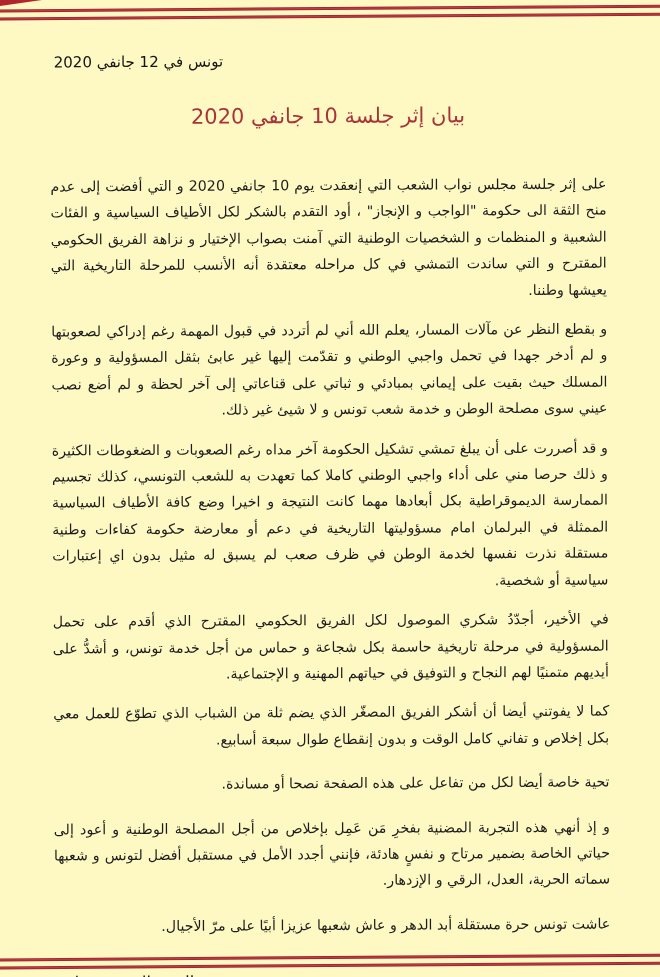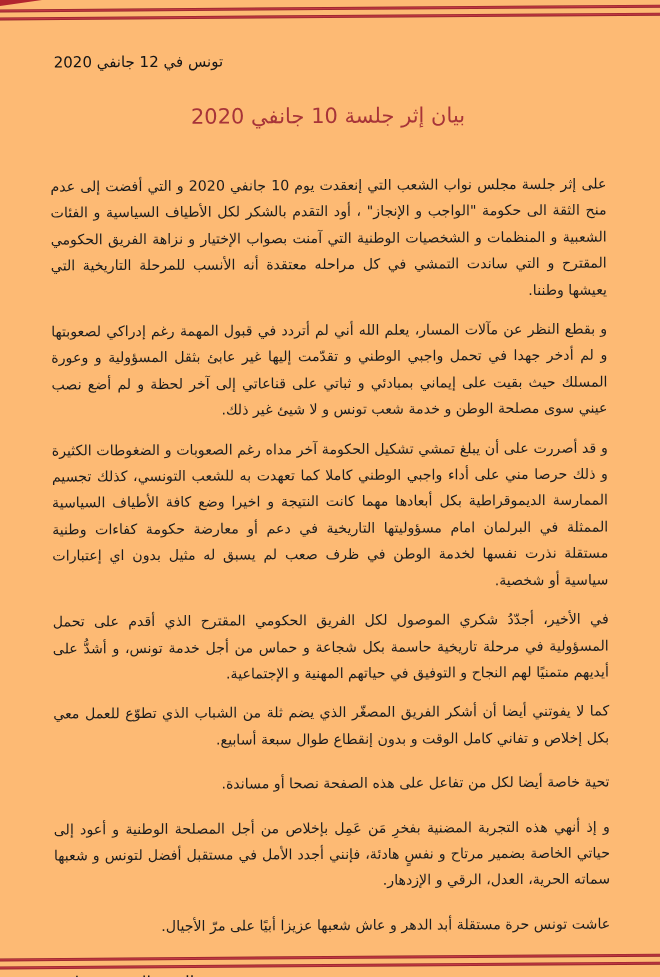--- a/index.html
+++ b/index.html
@@ -4,21 +4,21 @@
 <style>
   html, body {
     margin: 0;
     padding: 0;
     background: #ffffff;
   }
   .page {
     position: relative;
     width: 660px;
     height: 977px;
-    background: #fdba74;
+    background: #fef9c3;
     overflow: hidden;
     font-family: "DejaVu Sans", sans-serif;
   }
 
   
   .rule {
     position: absolute;
     left: -8px;
     width: 690px;
     height: 3px;

